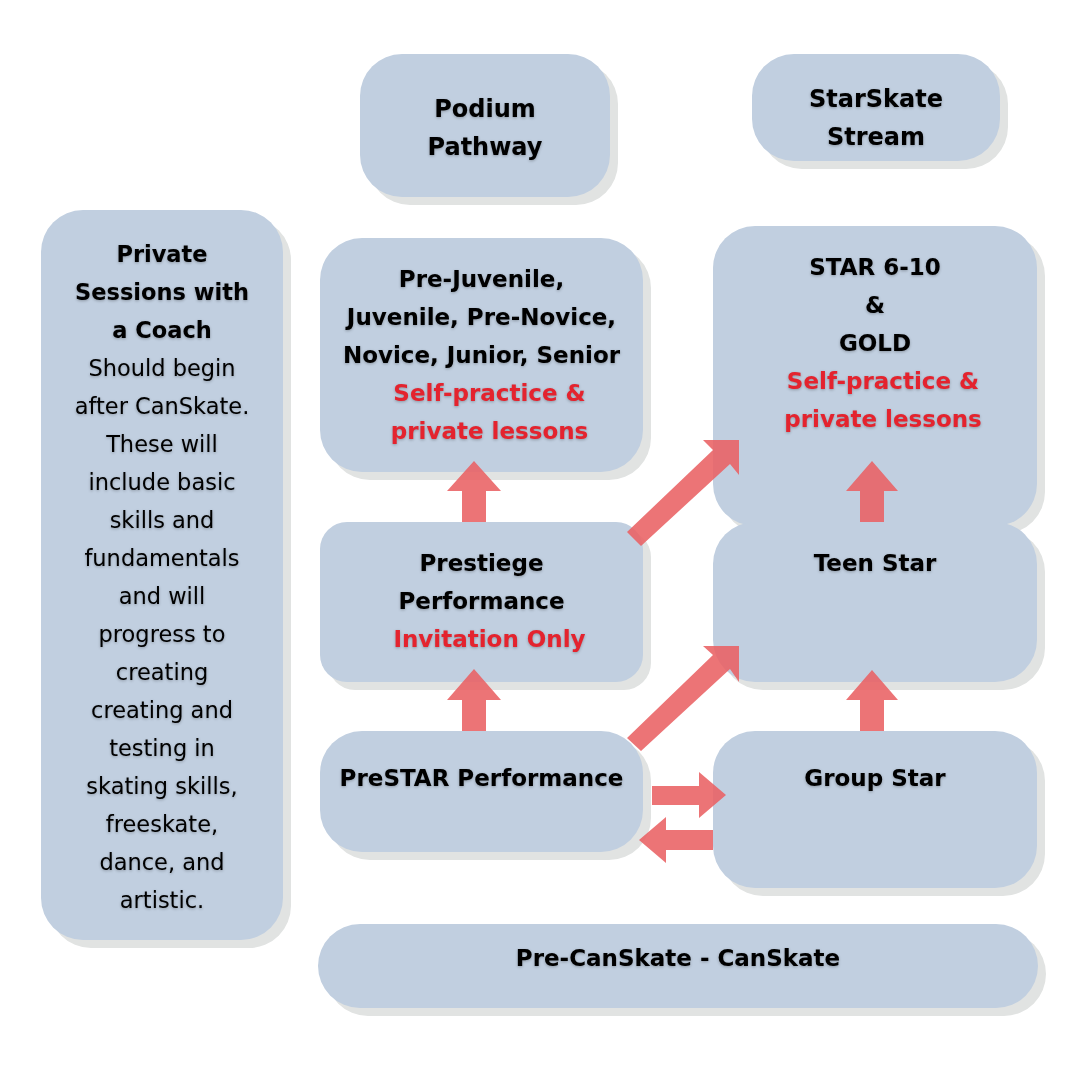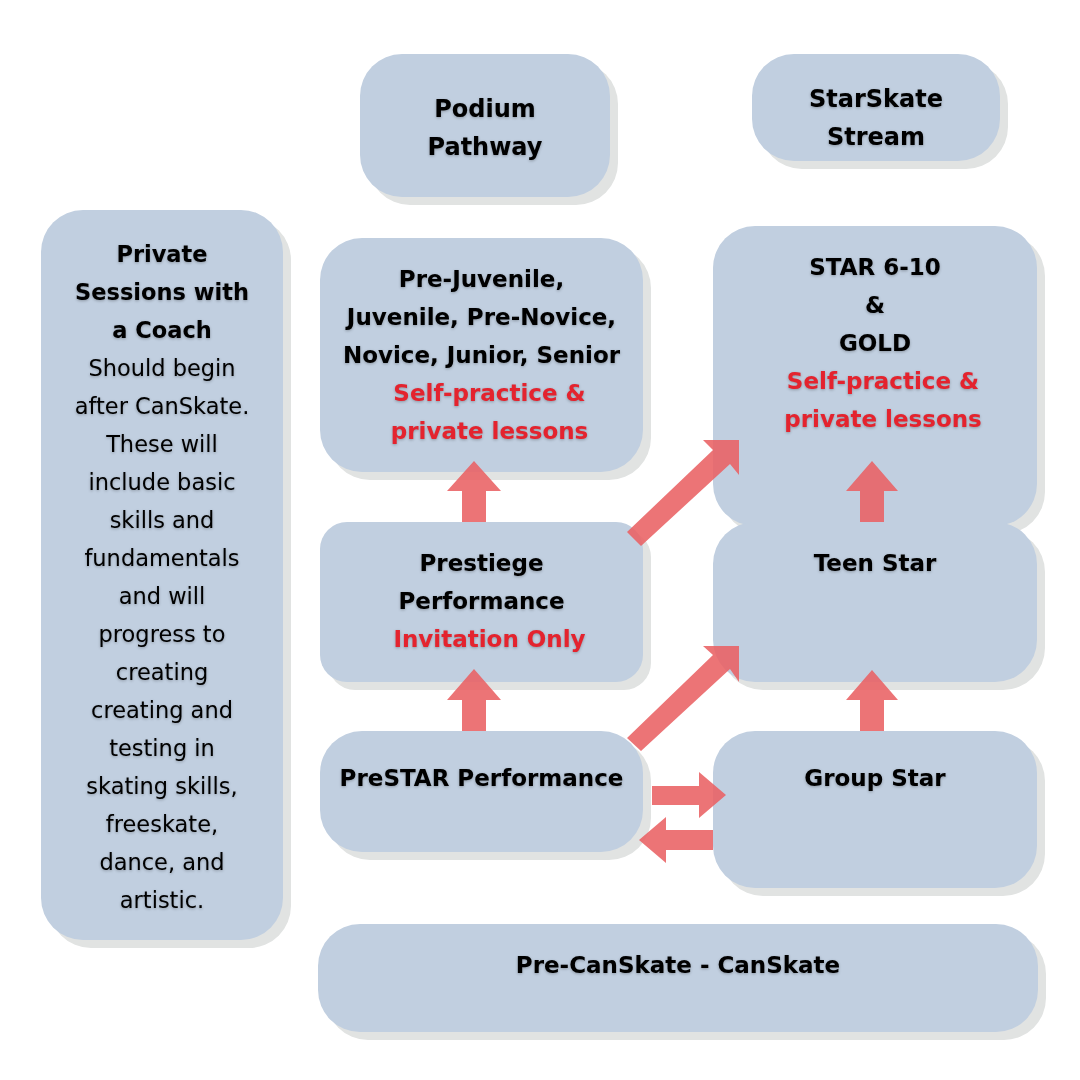--- a/index.html
+++ b/index.html
@@ -83,21 +83,21 @@
 </div>
 
 <div class="box t24" style="left:320px; top:731px; width:323px; height:121px; padding-top:28px;">
   <span class="line bold">PreSTAR Performance</span>
 </div>
 
 <div class="box t24" style="left:713px; top:731px; width:324px; height:157px; padding-top:28px;">
   <span class="line bold">Group Star</span>
 </div>
 
-<div class="box t24" style="left:318px; top:924px; width:720px; height:108px; padding-top:22px;">
+<div class="box t24" style="left:318px; top:924px; width:720px; height:84px; padding-top:15px;">
   <span class="line bold">Pre-CanSkate - CanSkate</span>
 </div>
 
 <svg id="arrows" viewBox="0 0 1080 1080">
 
   <polygon class="arrow" points="462,731 462,700 447,700 474,669 501,700 486,700 486,731"></polygon>
 
   <polygon class="arrow" points="462,522 462,491 447,491 474,461 501,491 486,491 486,522"></polygon>
 
   <polygon class="arrow" points="860,731 860,700 846,700 872,670 898,700 884,700 884,731"></polygon>

